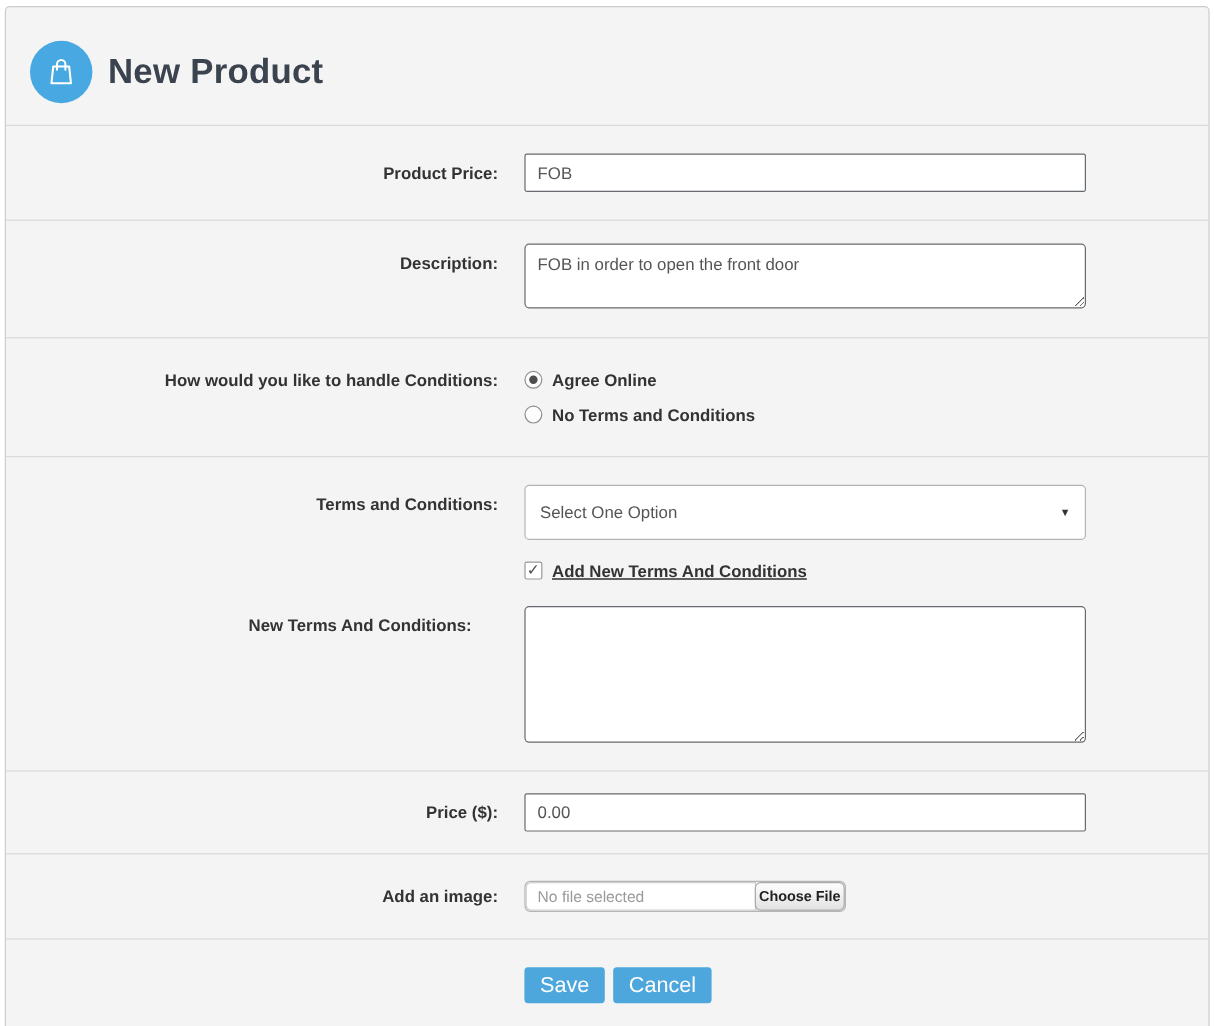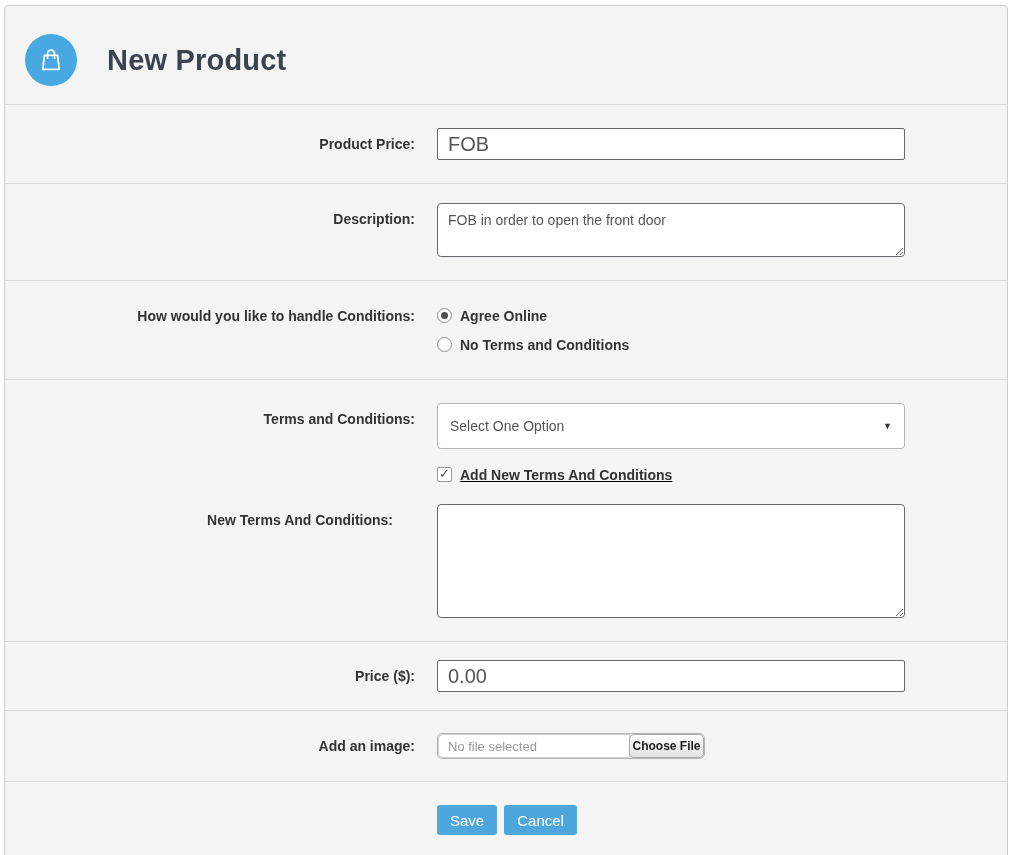--- a/index.html
+++ b/index.html
@@ -15,21 +15,20 @@
     background: #f4f4f5;
     border: 1px solid #cccccc;
     border-radius: 4px;
   }
   
   .header {
     padding: 28px 20px 18px 20px;
     display: flex;
     align-items: center;
     border-bottom: 1px solid #d9d9d9;
-    gap: 17px;
   }
   .icon-circle {
     width: 52px; height: 52px;
     border-radius: 50%;
     background: #47a8e2;
     display: flex; align-items: center; justify-content: center;
     flex: 0 0 auto;
   }
   .page-title {
     margin-left: 13px;
@@ -64,21 +63,21 @@
   .row-actions   { padding: 23px 0 30px 0; }
   .row-desc .label-cell, .row-terms .label-cell { padding-top: 8px; }
   .row-cond .label-cell { padding-top: 1px; }
   
   .text-input {
     width: 468px; height: 32px;
     border: 1px solid #666a6e;
     border-radius: 2px;
     background: #ffffff;
     padding: 0 10px;
-    font-size: 20px;
+    font-size: 14px;
     color: #555555;
     font-family: "Liberation Sans", sans-serif;
     outline: none;
   }
   .textarea {
     width: 468px;
     border: 1px solid #666a6e;
     border-radius: 4px;
     background: #ffffff;
     padding: 8px 10px;
@@ -180,21 +179,21 @@
   }
   
   .actions { margin-left: 432px; display: flex; }
   .btn {
     height: 30px;
     padding: 0 13px;
     border: none;
     border-radius: 3px;
     background: #4da7dd;
     color: #ffffff;
-    font-size: 15px;
+    font-size: 18px;
     font-family: "Liberation Sans", sans-serif;
     cursor: pointer;
     display: flex; align-items: center;
   }
   .btn + .btn { margin-left: 7px; }
 </style>
 </head>
 <body>
 
 <div class="panel">

